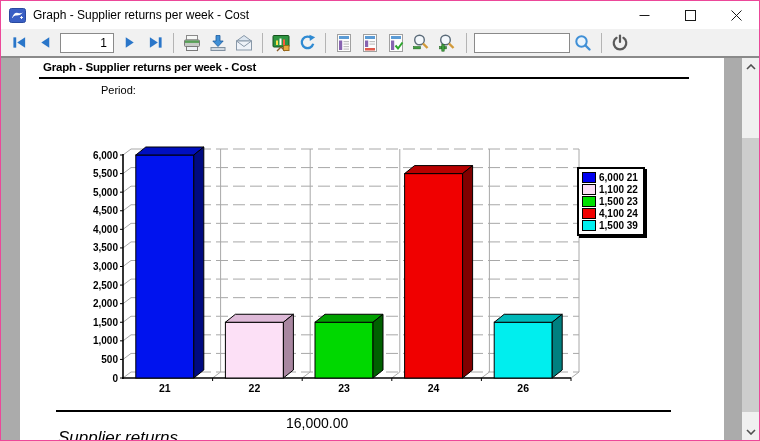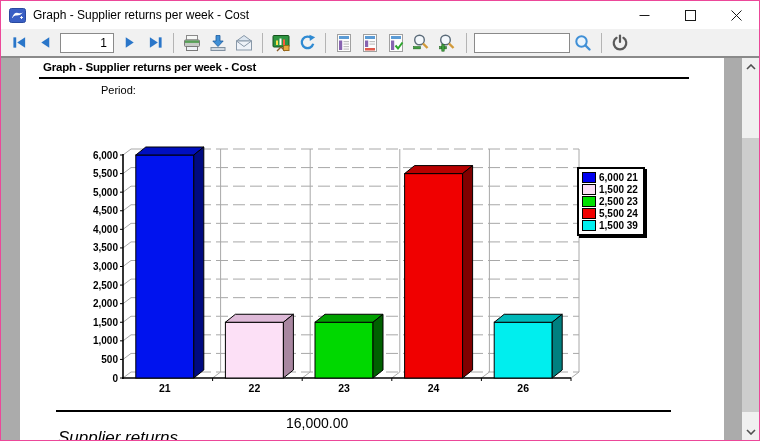--- a/index.html
+++ b/index.html
@@ -298,29 +298,29 @@
           <text x="503.2" y="334" text-anchor="middle" font-size="10.5px">26</text>
         </svg>
 
       <div class="legend">
           <div class="leg-row">
             <span class="leg-swatch" style="background: rgb(0, 0, 240);"></span>
             <span class="leg-label">6,000 21</span>
           </div>
           <div class="leg-row">
             <span class="leg-swatch" style="background: rgb(252, 224, 246);"></span>
-            <span class="leg-label">1,500 22</span>
+            <span class="leg-label">1,100 22</span>
           </div>
           <div class="leg-row">
             <span class="leg-swatch" style="background: rgb(0, 224, 0);"></span>
-            <span class="leg-label">2,500 23</span>
+            <span class="leg-label">1,500 23</span>
           </div>
           <div class="leg-row">
             <span class="leg-swatch" style="background: rgb(240, 0, 0);"></span>
-            <span class="leg-label">5,500 24</span>
+            <span class="leg-label">4,100 24</span>
           </div>
           <div class="leg-row">
             <span class="leg-swatch" style="background: rgb(0, 240, 240);"></span>
             <span class="leg-label">1,500 39</span>
           </div>
         </div>
 
       <div class="rpt-hr2"></div>
       <div class="rpt-footer-label">Supplier returns</div>
       <div class="rpt-footer-value">16,000.00</div>

